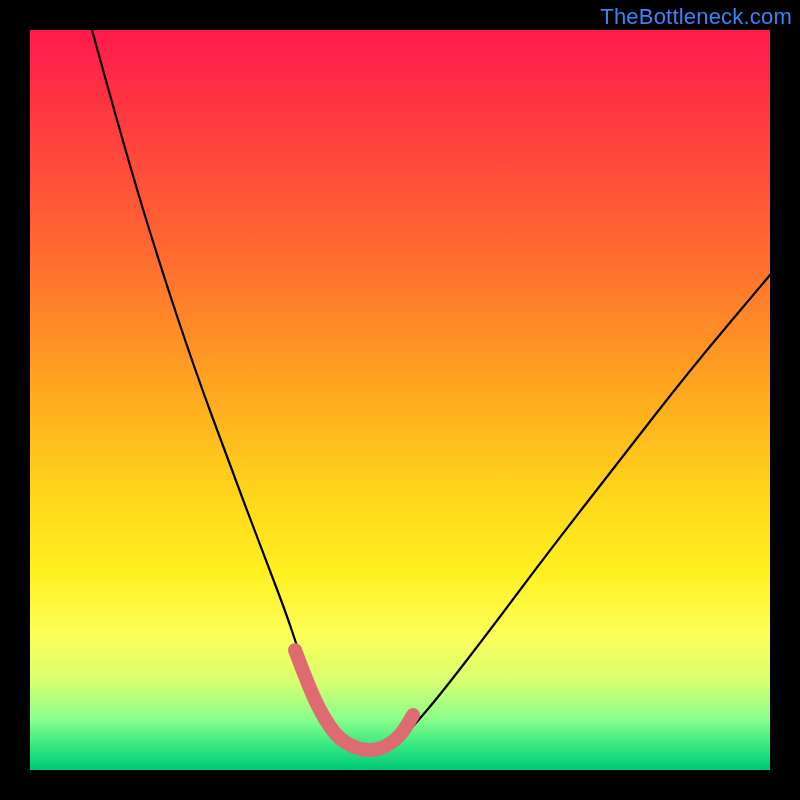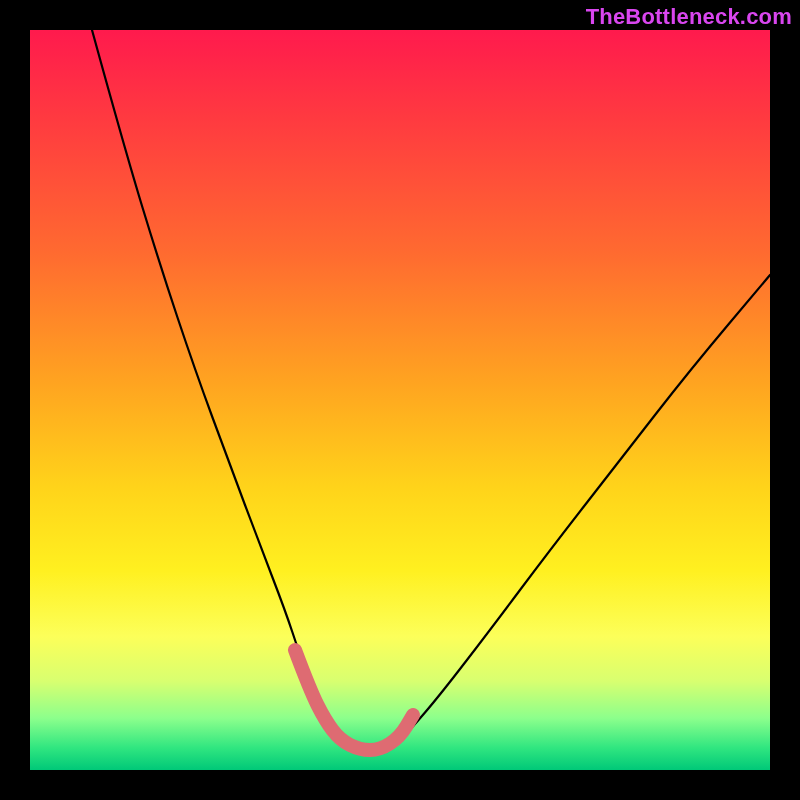--- a/index.html
+++ b/index.html
@@ -37,23 +37,23 @@
       #d8ff70 88%,
       #8cff8c 93%,
       #30e680 97%,
       #00c878 100%
     );
   }
   .watermark {
     position: absolute;
     top: 4px;
     right: 8px;
-    color: #d946ef;
+    color: #3b82f6;
     font-size: 22px;
-    font-weight: 700;
+    font-weight: 400;
     letter-spacing: 0.2px;
     z-index: 10;
   }
   svg.curve {
     position: absolute;
     left: 0;
     top: 0;
     width: 740px;
     height: 740px;
     overflow: visible;

